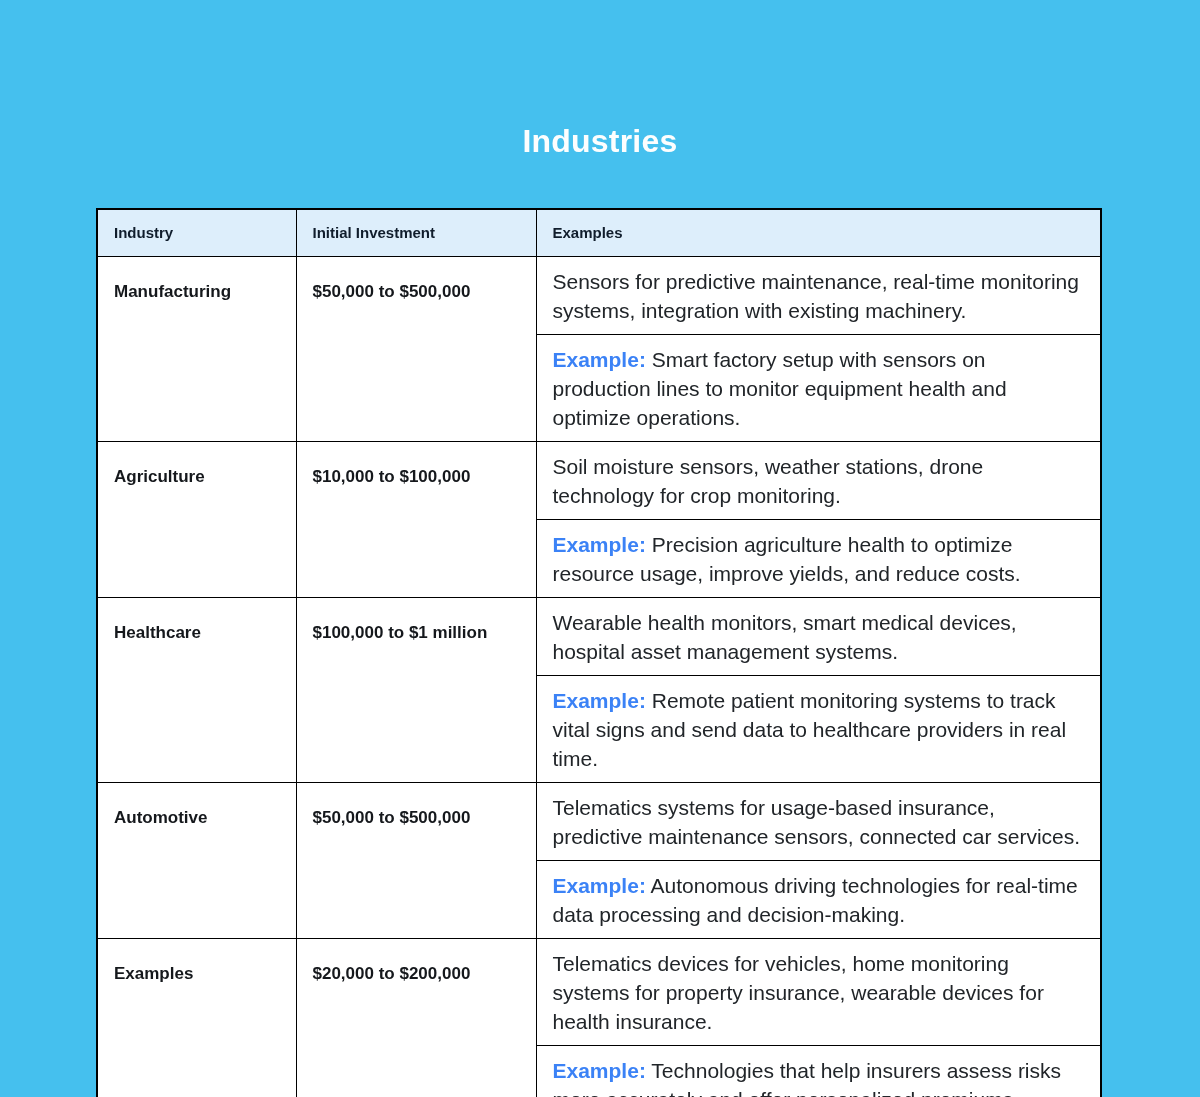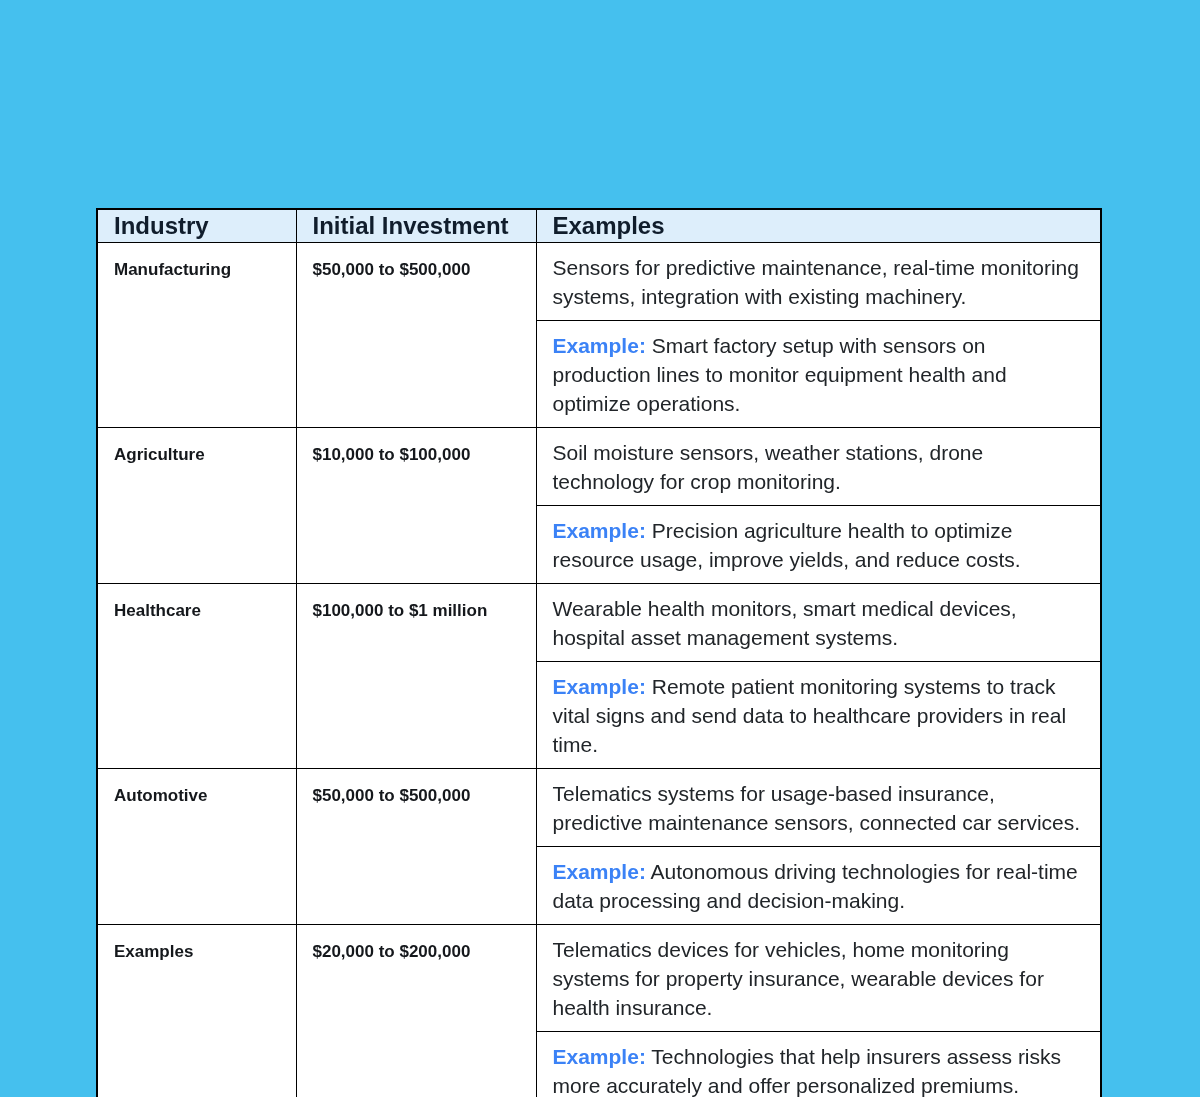--- a/index.html
+++ b/index.html
@@ -39,52 +39,53 @@
   .iot-table col.col-industry   { width: 199px; }
   .iot-table col.col-investment { width: 240px; }
   .iot-table col.col-examples   { width: 565px; }
   .iot-table th, .iot-table td {
     border: 1px solid #000000;
     text-align: left;
     vertical-align: top;
   }
   .iot-table th {
     background: #ddeefb;
-    height: 33px;
+    height: 47px;
     vertical-align: middle;
     padding: 0 16px;
-    font-size: 24px;
+    font-size: 15px;
     font-weight: 700;
     color: #101d2c;
   }
   .iot-table td {
     color: #212529;
     font-size: 21px;
     line-height: 29px;
     padding: 10px 16px 9px 16px;
   }
   td.cell-industry, td.cell-investment {
     font-weight: 700;
     font-size: 17px;
     color: #15181c;
-    padding-top: 12px;
+    padding-top: 20px;
   }
   td.cell-detail {
     height: 75px;
   }
   td.cell-detail strong {
     font-weight: 700;
     color: #3b82f6;
   }
 </style>
 </head>
 <body>
 
 <h1 class="page-title">
   <br>
+  <span>Industries</span>
 </h1>
 
 <div class="table-wrap">
   <table class="iot-table">
     <colgroup>
       <col class="col-industry">
       <col class="col-investment">
       <col class="col-examples">
     </colgroup>
     <thead>

